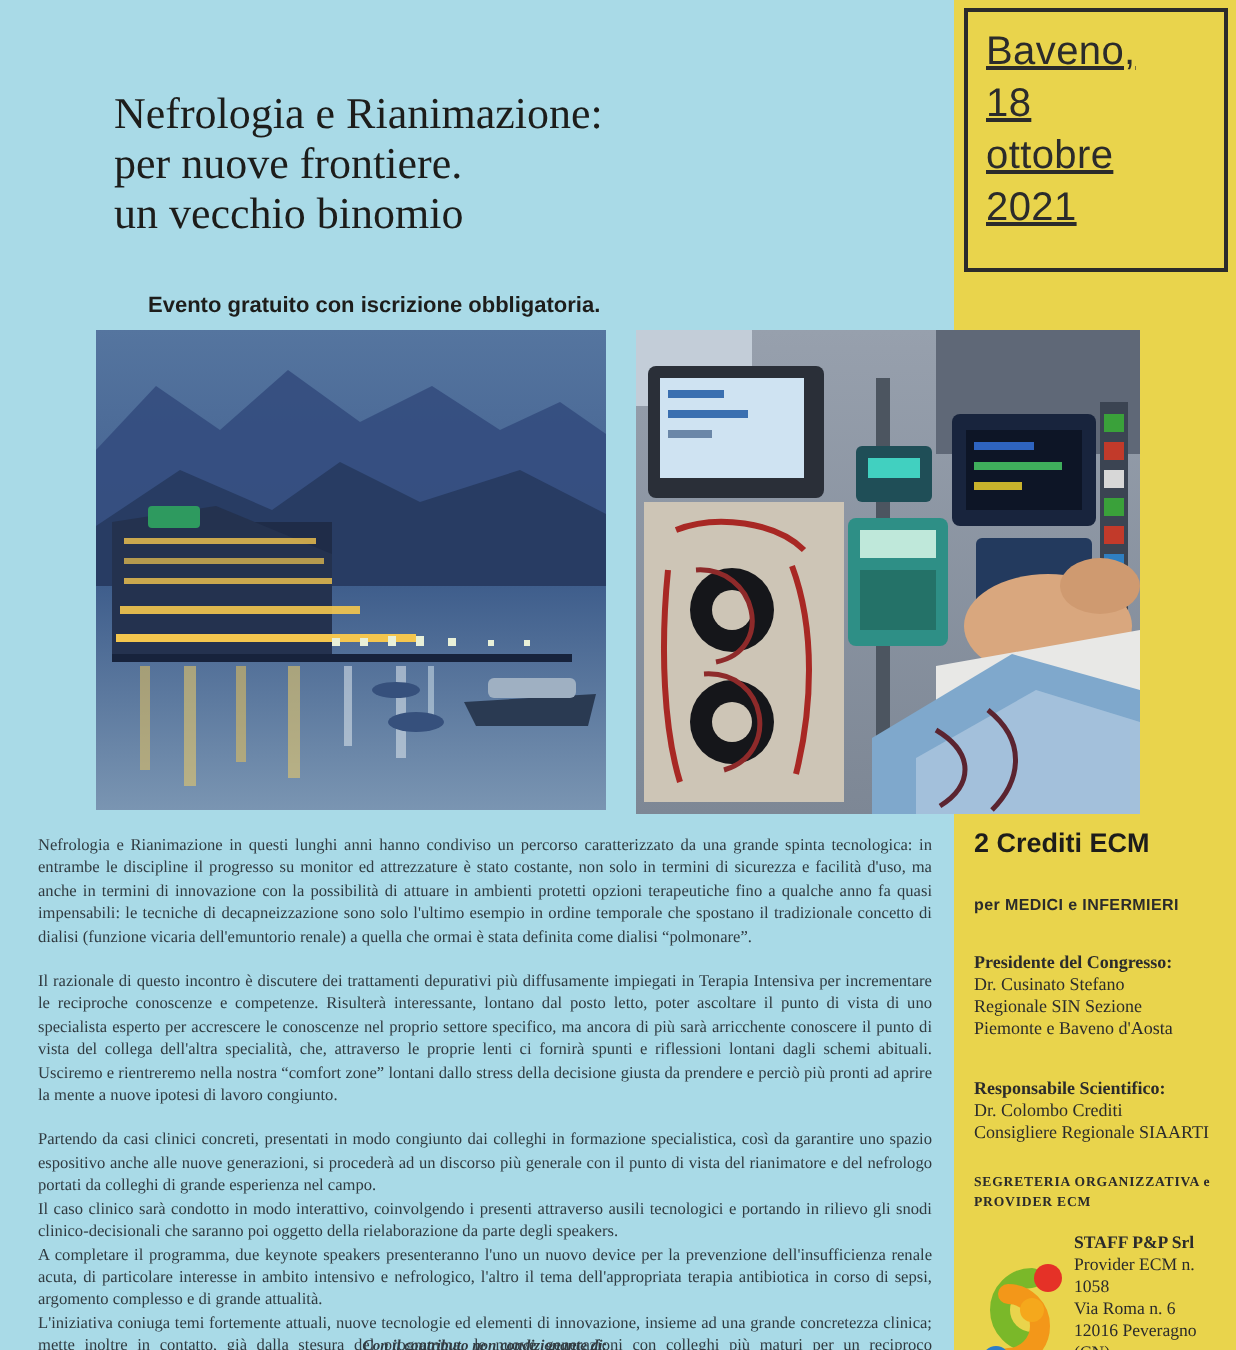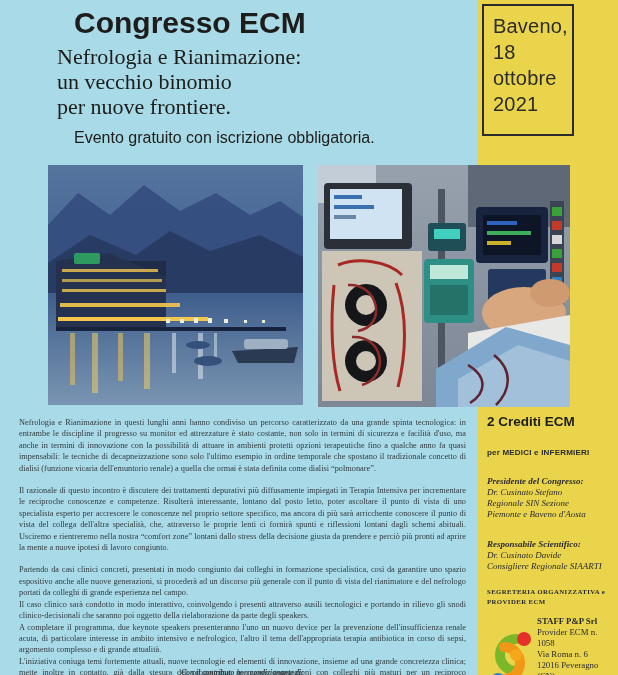--- a/index.html
+++ b/index.html
@@ -2,51 +2,51 @@
 <html><head>
 <meta charset="utf-8">
 <style>
   html,body{margin:0;padding:0;}
   .poster{
     position:relative; width:618px; height:675px; overflow:hidden;
     background:#a9dae7; font-family:"Liberation Sans",sans-serif;
   }
   .yellow-col{position:absolute; left:477px; top:0; width:141px; height:675px; background:#e9d44c;}
   .date-box{
-    position:absolute; left:482px; top:4px; width:92px; height:132px;
+    position:absolute; left:482px; top:4px; width:132px; height:132px;
     border:2px solid #2b2b2b; box-sizing:border-box; padding:7px 0 0 9px;
-    font-size:20px; line-height:26px; color:#2b2b2b; letter-spacing:0.2px;
+    font-size:20px; line-height:26px; color:#2b2b2b; letter-spacing:0.2px;text-decoration:underline;
   }
   .title{
     position:absolute; left:74px; top:6px; margin:0;
     font-family:"Liberation Sans",sans-serif; font-weight:bold; font-size:30px; color:#1d1d1b;
   }
   .subtitle{
     position:absolute; left:57px; top:44px;
     font-family:"Liberation Serif",serif; font-size:22px; line-height:25px; color:#1d1d1b;
   }
   .tagline{
-    position:absolute; left:74px; top:129px;
-    font-weight:normal; font-size:16px; color:#1d1d1b;
+    position:absolute; left:74px; top:147px;
+    font-weight:bold; font-size:11px; color:#1d1d1b;
   }
   .photo{position:absolute; overflow:hidden;}
   .photo-left{left:48px; top:165px; width:255px; height:240px;}
   .photo-right{left:318px; top:165px; width:252px; height:242px;}
   .photo svg{display:block;}
   .body-text{
     position:absolute; left:19px; top:417px; width:447px;
     font-family:"Liberation Serif",serif; font-size:8.3px; line-height:11.4px;
     color:#313b41; text-align:justify;
   }
   .body-text p{margin:0;}
   .body-text p.gap{margin-bottom:11px;}
   .sidebar{position:absolute; left:487px; top:414px; width:128px; color:#2b2b2b;}
   .credits-title{font-weight:bold; font-size:13.5px; color:#1d1d1b;}
   .credits-sub{font-weight:bold; font-size:8px; margin-top:19px; letter-spacing:0.2px;}
-  .sb-block{margin-top:19px; font-family:"Liberation Serif",serif; font-size:9px; line-height:11px;font-style:italic;}
+  .sb-block{margin-top:19px; font-family:"Liberation Serif",serif; font-size:9px; line-height:11px;}
   .sb-label{font-weight:bold;}
   .secretariat{margin-top:15px; font-family:"Liberation Serif",serif; font-weight:bold;
     font-size:6.8px; line-height:10px; letter-spacing:0.4px;}
   .provider-row{margin-top:9px; margin-left:-4px; display:flex;}
   .logo-box{width:54px; height:58px; margin-top:14px; flex:none;}
   .provider-text{font-family:"Liberation Serif",serif; font-size:8.8px; line-height:11px; color:#2b2b2b;}
   .provider-name{font-weight:bold;}
   .footer-note{
     position:absolute; left:19px; top:668px; width:447px; text-align:center;
     font-family:"Liberation Serif",serif; font-style:italic; font-weight:bold;
@@ -60,26 +60,25 @@
 
   <div class="yellow-col"></div>
 
   <div class="date-box">
       <div class="date-line">Baveno,</div>
       <div class="date-line">18</div>
       <div class="date-line">ottobre</div>
       <div class="date-line">2021</div>
     </div>
 
-  <h1 class="title">Congresso ECM</h1>
 
   <div class="subtitle">
       <div class="subtitle-line">Nefrologia e Rianimazione:</div>
+      <div class="subtitle-line">per nuove frontiere.</div>
       <div class="subtitle-line">un vecchio binomio</div>
-      <div class="subtitle-line">per nuove frontiere.</div>
     </div>
 
   <div class="tagline">Evento gratuito con iscrizione obbligatoria.</div>
 
   <div class="photo photo-left">
     <svg width="255" height="240" viewBox="0 0 255 240">
       <defs>
         <linearGradient id="sky" x1="0" y1="0" x2="0" y2="1">
           <stop offset="0" stop-color="#55759f"></stop>
             <stop offset="1" stop-color="#3f5c8c"></stop>
@@ -209,21 +208,21 @@
       <div>
           <div class="sb-line">Dr. Cusinato Stefano</div>
           <div class="sb-line">Regionale SIN Sezione</div>
           <div class="sb-line">Piemonte e Baveno d'Aosta</div>
         </div>
     </div>
 
     <div class="sb-block">
       <div class="sb-label">Responsabile Scientifico:</div>
       <div>
-          <div class="sb-line">Dr. Cusinato Davide</div>
+          <div class="sb-line">Dr. Colombo Crediti</div>
           <div class="sb-line">Consigliere Regionale SIAARTI</div>
         </div>
     </div>
 
     <div class="secretariat">
         <div class="sec-line">SEGRETERIA ORGANIZZATIVA e</div>
         <div class="sec-line">PROVIDER ECM</div>
       </div>
 
     <div class="provider-row">

